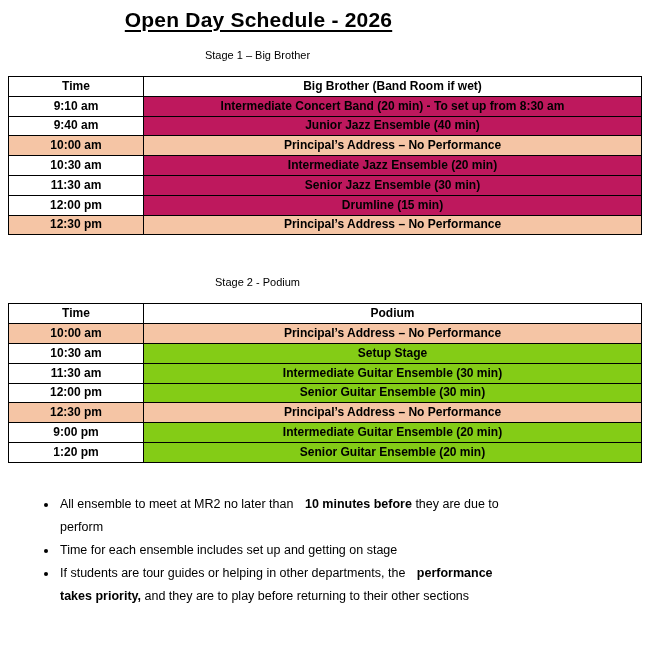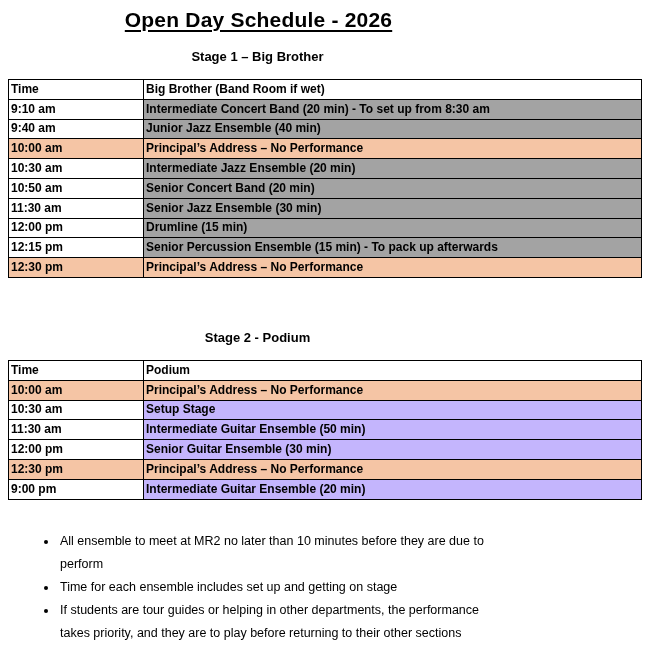--- a/index.html
+++ b/index.html
@@ -17,64 +17,64 @@
     font-size: 21px;
     font-weight: bold;
     text-decoration: underline;
     text-underline-offset: 3px;
     text-decoration-thickness: 2px;
     margin: 2px 20px 0 8px;
     letter-spacing: 0.2px;
   }
   .stage-heading {
     text-align: center;
-    font-size: 13px;
-    font-weight: bold;
+    font-size: 11px;
+    font-weight: normal;
     margin: 0 22px 0 8px;
   }
   .stage-heading.first { margin-top: 17px; }
-  .stage-heading.second { margin-top: 52px; }
+  .stage-heading.second { margin-top: 41px; }
 
   table.schedule {
     border-collapse: collapse;
     table-layout: fixed;
     width: 633px;
     margin: 15px 0 0 8px;
   }
   table.schedule td {
     border: 1px solid #000000;
     height: 19.8px;
     font-size: 12px;
     font-weight: bold;
-    text-align: left;
+    text-align: center;
     vertical-align: middle;
     padding: 0 2px;
     line-height: 1.1;
     background: #ffffff;
   }
   td.time-col { width: 135px; }
   td.event-col { width: 498px; }
 
-  tr[data-color="blue"]   td.event-col { background: #a3a3a3; }
-  tr[data-color="green"]  td.event-col { background: #c4b5fd; }
+  tr[data-color="blue"]   td.event-col { background: #be185d; }
+  tr[data-color="green"]  td.event-col { background: #84cc16; }
   tr[data-color="orange"] td.event-col,
   tr[data-color="orange"] td.time-col  { background: #F5C5A5; }
 
   ul.notes {
     margin: 30px 30px 0 40px;
     padding-left: 18px;
     list-style-type: disc;
   }
   ul.notes li {
     font-size: 12.5px;
     font-weight: normal;
     line-height: 23px;
     padding-left: 2px;
   }
-  ul.notes li b { font-weight: normal; }
+  ul.notes li b { font-weight: bold; margin-left: 8px; }
 </style>
 </head>
 <body>
 
 <div class="page">
 
   <div class="doc-title">Open Day Schedule - 2026</div>
 
   <div class="stage-heading first">Stage 1 – Big Brother</div>
 
@@ -94,34 +94,26 @@
       </tr>
       <tr data-color="orange">
         <td class="time-col">10:00 am</td>
         <td class="event-col">Principal’s Address – No Performance</td>
       </tr>
       <tr data-color="blue">
         <td class="time-col">10:30 am</td>
         <td class="event-col">Intermediate Jazz Ensemble (20 min)</td>
       </tr>
       <tr data-color="blue">
-        <td class="time-col">10:50 am</td>
-        <td class="event-col">Senior Concert Band (20 min)</td>
-      </tr>
-      <tr data-color="blue">
         <td class="time-col">11:30 am</td>
         <td class="event-col">Senior Jazz Ensemble (30 min)</td>
       </tr>
       <tr data-color="blue">
         <td class="time-col">12:00 pm</td>
         <td class="event-col">Drumline (15 min)</td>
-      </tr>
-      <tr data-color="blue">
-        <td class="time-col">12:15 pm</td>
-        <td class="event-col">Senior Percussion Ensemble (15 min) - To pack up afterwards</td>
       </tr>
       <tr data-color="orange">
         <td class="time-col">12:30 pm</td>
         <td class="event-col">Principal’s Address – No Performance</td>
       </tr>
     </tbody>
   </table>
 
   <div class="stage-heading second">Stage 2 - Podium</div>
 
@@ -134,34 +126,38 @@
       <tr data-color="orange">
         <td class="time-col">10:00 am</td>
         <td class="event-col">Principal’s Address – No Performance</td>
       </tr>
       <tr data-color="green">
         <td class="time-col">10:30 am</td>
         <td class="event-col">Setup Stage</td>
       </tr>
       <tr data-color="green">
         <td class="time-col">11:30 am</td>
-        <td class="event-col">Intermediate Guitar Ensemble (50 min)</td>
+        <td class="event-col">Intermediate Guitar Ensemble (30 min)</td>
       </tr>
       <tr data-color="green">
         <td class="time-col">12:00 pm</td>
         <td class="event-col">Senior Guitar Ensemble (30 min)</td>
       </tr>
       <tr data-color="orange">
         <td class="time-col">12:30 pm</td>
         <td class="event-col">Principal’s Address – No Performance</td>
       </tr>
       <tr data-color="green">
         <td class="time-col">9:00 pm</td>
         <td class="event-col">Intermediate Guitar Ensemble (20 min)</td>
       </tr>
+      <tr data-color="green">
+        <td class="time-col">1:20 pm</td>
+        <td class="event-col">Senior Guitar Ensemble (20 min)</td>
+      </tr>
     </tbody>
   </table>
 
   <ul class="notes">
     <li><span>All ensemble to meet at MR2 no later than </span><b>10 minutes before</b><span> they are due to perform</span></li>
     <li><span>Time for each ensemble includes set up and getting on stage</span><b></b><span></span></li>
     <li><span>If students are tour guides or helping in other departments, the </span><b>performance takes priority,</b><span> and they are to play before returning to their other sections</span></li>
   </ul>
 
 </div>

